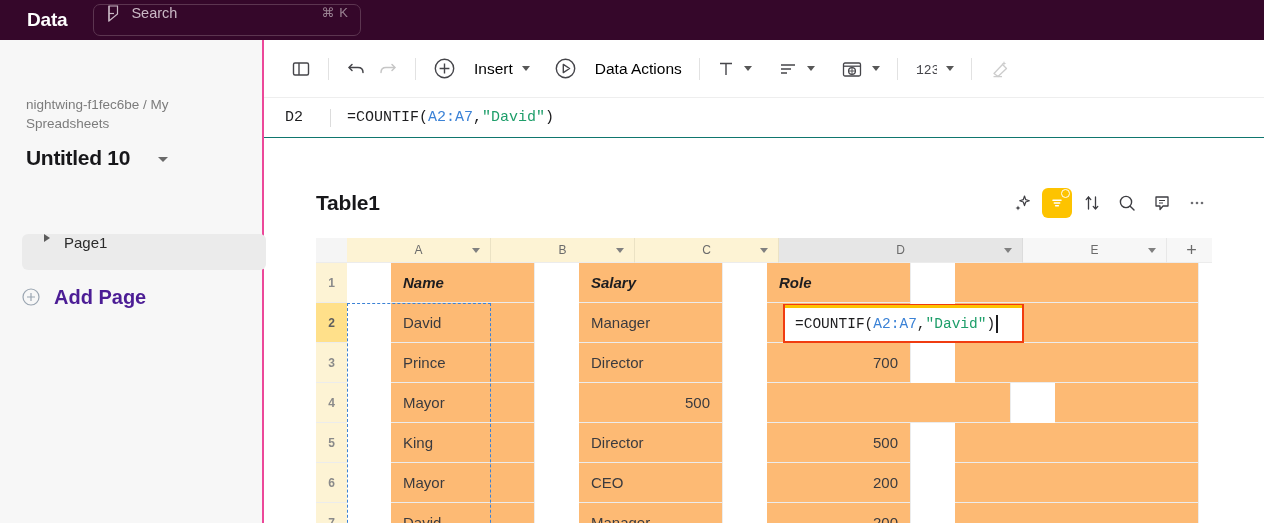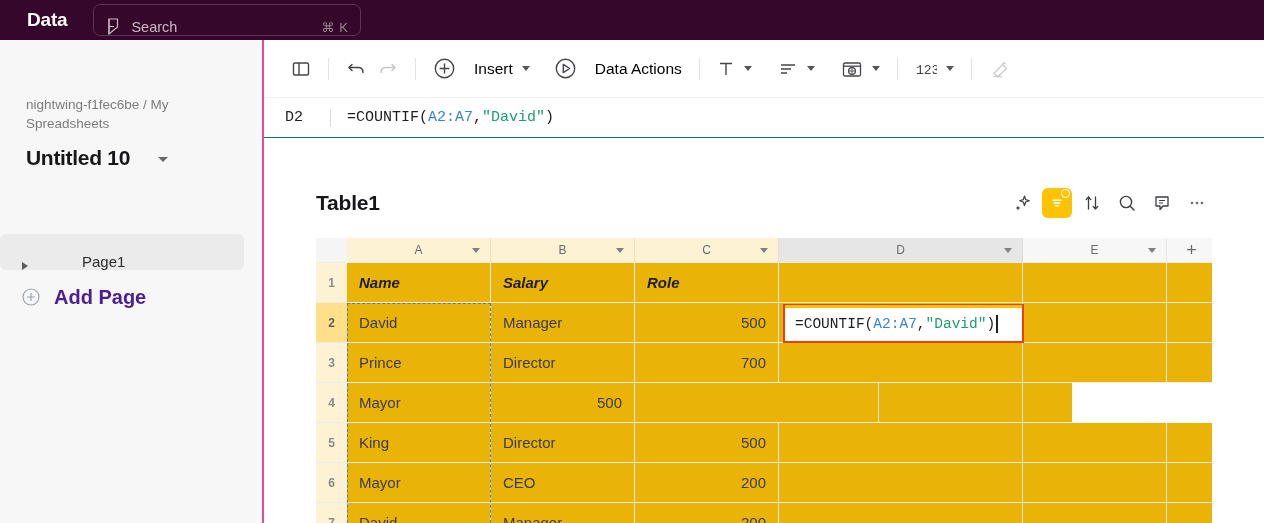--- a/index.html
+++ b/index.html
@@ -26,21 +26,21 @@
     font-weight: bold;
     letter-spacing: -0.2px;
     margin-left: 27px;
     margin-right: 26px;
     user-select: none;
   }
   #searchbox {
     width: 268px; height: 32px;
     border: 1px solid #5c3550;
     border-radius: 7px;
-    display: flex; align-items: flex-end;
+    display: flex; align-items: flex-start;
     padding: 0 12px;
   }
   #searchbox .bolt { margin-right: 11px; display: block; line-height: 0; }
   #search-label {
     flex: 1;
     color: #c9b8c4;
     font-size: 14.5px;
   }
   #search-kbd {
     color: #9a8292;
@@ -74,25 +74,25 @@
   }
   #doc-title-caret {
     margin-left: 13px;
     margin-top: 3px;
     width: 0; height: 0;
     border-left: 5px solid transparent;
     border-right: 5px solid transparent;
     border-top: 5px solid #6a6a6a;
   }
   #page-item {
-    position: absolute; left: 0; top: 194px;
+    position: absolute; left: 22px; top: 194px;
     width: 244px; height: 36px;
     background: #ebebeb;
     border-radius: 6px;
-    display: flex; align-items: flex-end; gap: 40px;
+    display: flex; align-items: flex-start;
   }
   #page-item .tri {
     margin-left: 22px; margin-right: 14px;
     width: 0; height: 0;
     border-top: 4.5px solid transparent;
     border-bottom: 4.5px solid transparent;
     border-left: 6px solid #5c5c5c;
   }
   #page-item .lbl { font-size: 15px; color: #2b2b2b; }
   #add-page {
@@ -254,23 +254,24 @@
     color: #6b6b6b;
     border-right: none;
   }
   .cell {
     display: flex; align-items: center;
     font-size: 15px;
     color: #3b3b3f;
     padding: 0 12px;
     border-right: 1px solid #ececec;
     border-bottom: 1px solid #ececec;
-    background: #eab308;
+    background: #fdba74;
     overflow: hidden;
     white-space: nowrap;
+    margin-left: 44px;
   }
   .cell.hdr {
     font-weight: bold;
     font-style: italic;
     color: #1d1d20;
   }
   .cell.num { justify-content: flex-end; }
   .cell.tail { border-right: none; }
 
   

